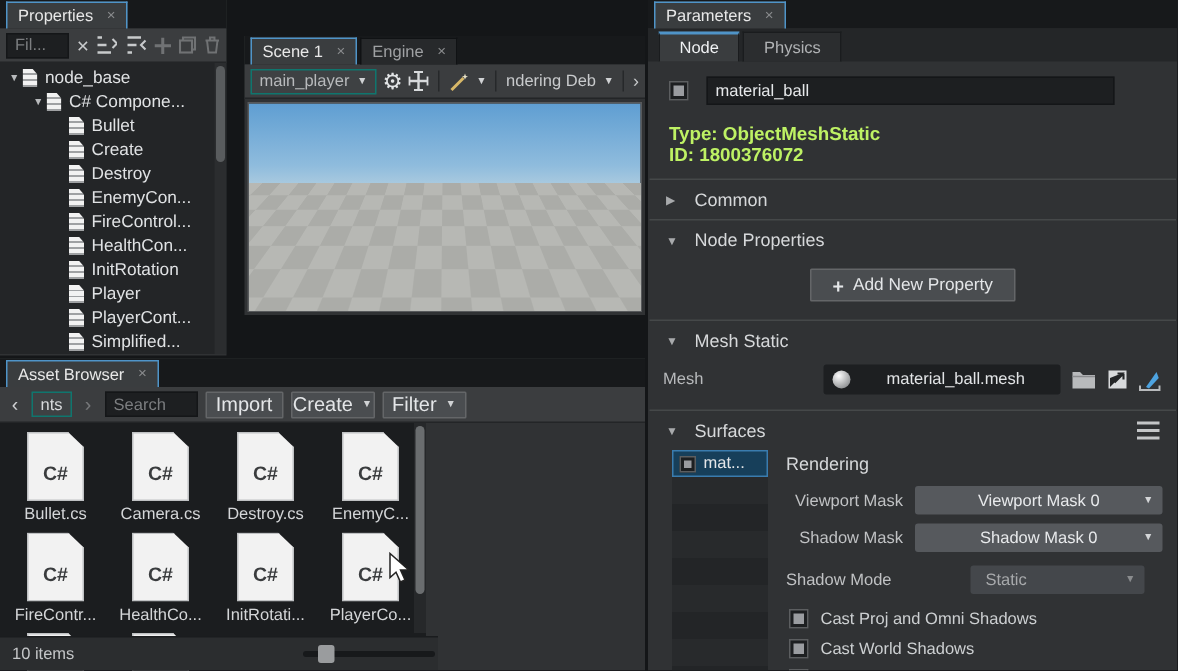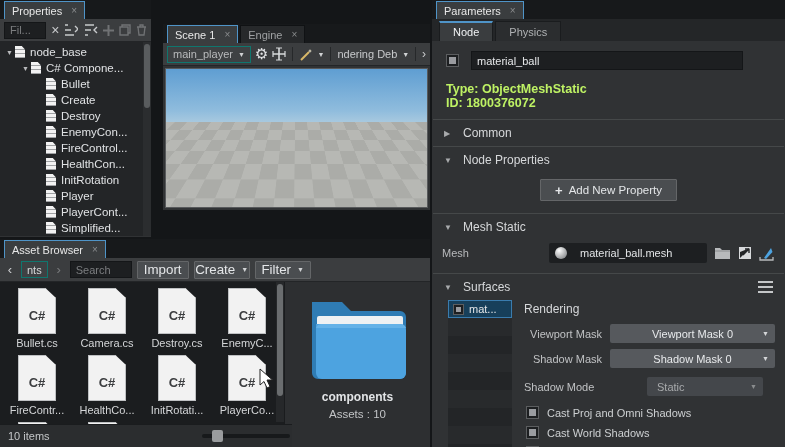--- a/index.html
+++ b/index.html
@@ -80,21 +80,21 @@
   .name-row input { flex:0 0 272px; height:19px; }
   .type-row { display:flex; justify-content:space-between; padding:4px 16px 9px 14px; font-weight:bold; font-size:12.5px; color:#bef264;flex-direction:column; }
   .hr { border-top:1px solid #454849; margin:0 1px; }
   .sect { height:26px; display:flex; align-items:center; gap:9px; padding:0 12px; font-size:12px; color:#d6d8da; }
   .sect .s-caret { font-size:8px; color:#a8aaac; width:10px; }
   .burger { margin-left:auto; width:15px; height:2px; background:#c4c6c8; box-shadow:0 -5px 0 #c4c6c8,0 5px 0 #c4c6c8; }
   .add-btn-row { display:flex; justify-content:center; padding:6px 0 12px; }
   .add-btn { height:22px; padding:0 14px; font-size:11.5px; }
   .mesh-row { display:flex; align-items:center; padding:3px 10px 10px; gap:7px; }
   .mesh-label { width:100px; color:#b8babc; }
-  .mesh-field { width:158px; height:20px; background:#1d1f21; border-radius:2px; display:flex; align-items:center; gap:13px; padding:0 6px; color:#e2e4e6; }
+  .mesh-field { width:158px; height:20px; background:#1d1f21; border-radius:2px; display:flex; align-items:center; gap:24px; padding:0 6px; color:#e2e4e6; }
   .sphere { width:12px; height:12px; border-radius:50%; background:radial-gradient(circle at 35% 30%,#fdfdfd,#9a9c9e 70%,#6a6c6e); flex:none; }
 
   .surf-body { display:flex; }
   .surf-list { width:64px; margin-left:16px; background:#232527; }
   .surf-row { height:18px; }
   .surf-row:nth-child(even) { background:#282a2c; }
   .surf-row.sel { background:#173f5a; border:1px solid #3a7cae; display:flex; align-items:center; gap:5px; padding:0 4px; color:#e4e6e8; }
   .rend-col { flex:1; padding:2px 10px 0 12px; }
   .rend-title { font-size:12px; color:#d6d8da; margin-bottom:8px; }
   .dd-row { display:flex; align-items:center; margin-bottom:6px; }
@@ -367,30 +367,20 @@
             <div class="page"></div>
           </div>
         <div class="aitem">
             <div class="page"></div>
           </div>
       </div>
       <div class="grid-scroll">
           <div class="thumb"></div>
         </div>
     </div>
-    <div class="preview">
-      <svg class="big-folder" width="108" height="96" viewBox="0 0 108 96">
-        <path d="M8 12 h30 l9 9 h49 a6 6 0 0 1 6 6 v56 a6 6 0 0 1 -6 6 H14 a6 6 0 0 1 -6 -6 Z" fill="#2f7cb4"></path>
-        <rect x="13" y="26" width="86" height="58" rx="2" fill="#eef1f3"></rect>
-        <path d="M12 34 h84 a6 6 0 0 1 6 6 v43 a6 6 0 0 1 -6 6 H18 a6 6 0 0 1 -6 -6 Z" fill="#4da3e0"></path>
-        <path d="M12 38 a6 6 0 0 1 6 -4 h78 a6 6 0 0 1 6 4" fill="#64b2e8"></path>
-      </svg>
-      <div class="folder-name">components</div>
-      <div class="folder-count">Assets : 10</div>
-    </div>
   </div>
   <div class="statusbar">
     <span>10 items</span>
     <div class="slider">
         <div class="knob"></div>
       </div>
   </div>
 </section>
 
 <section class="panel params">

